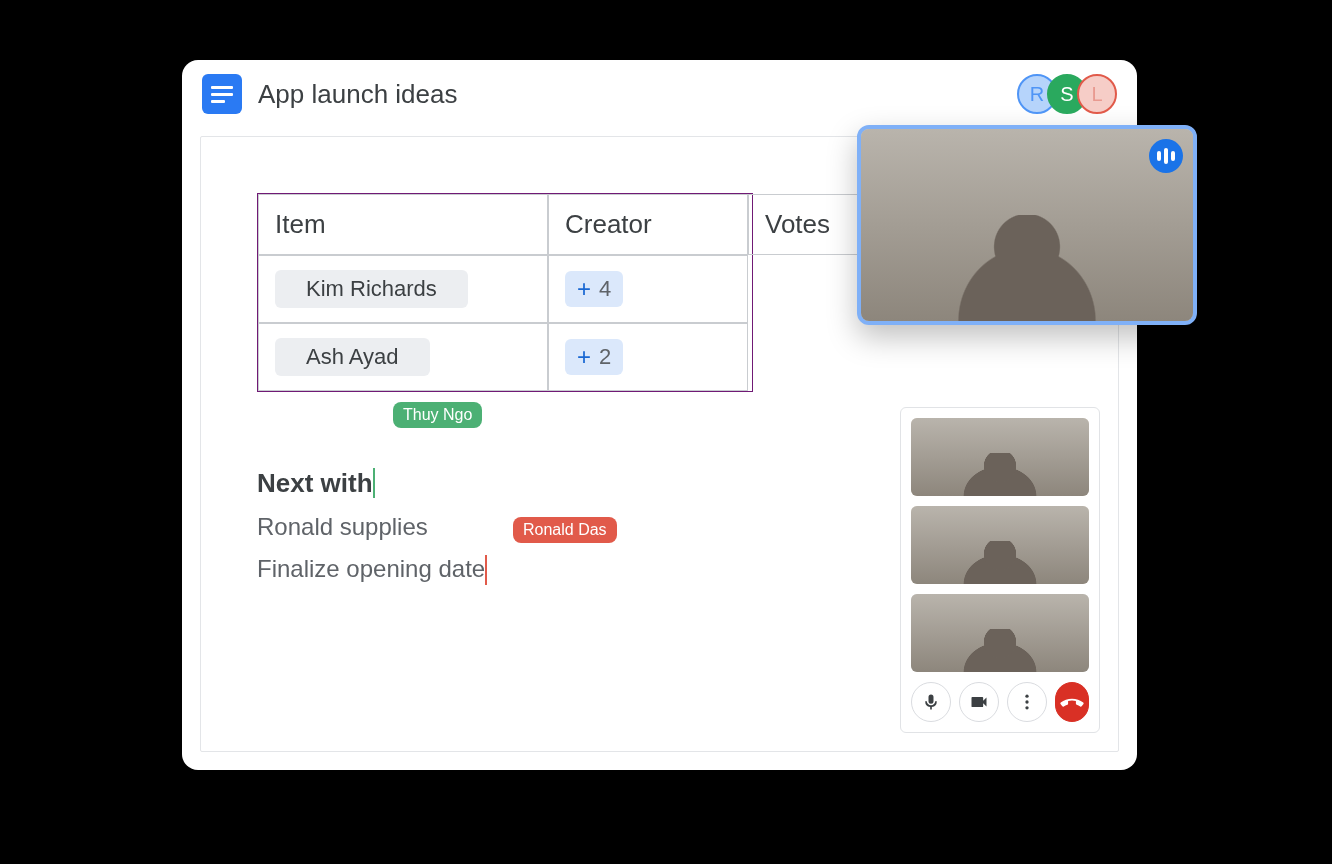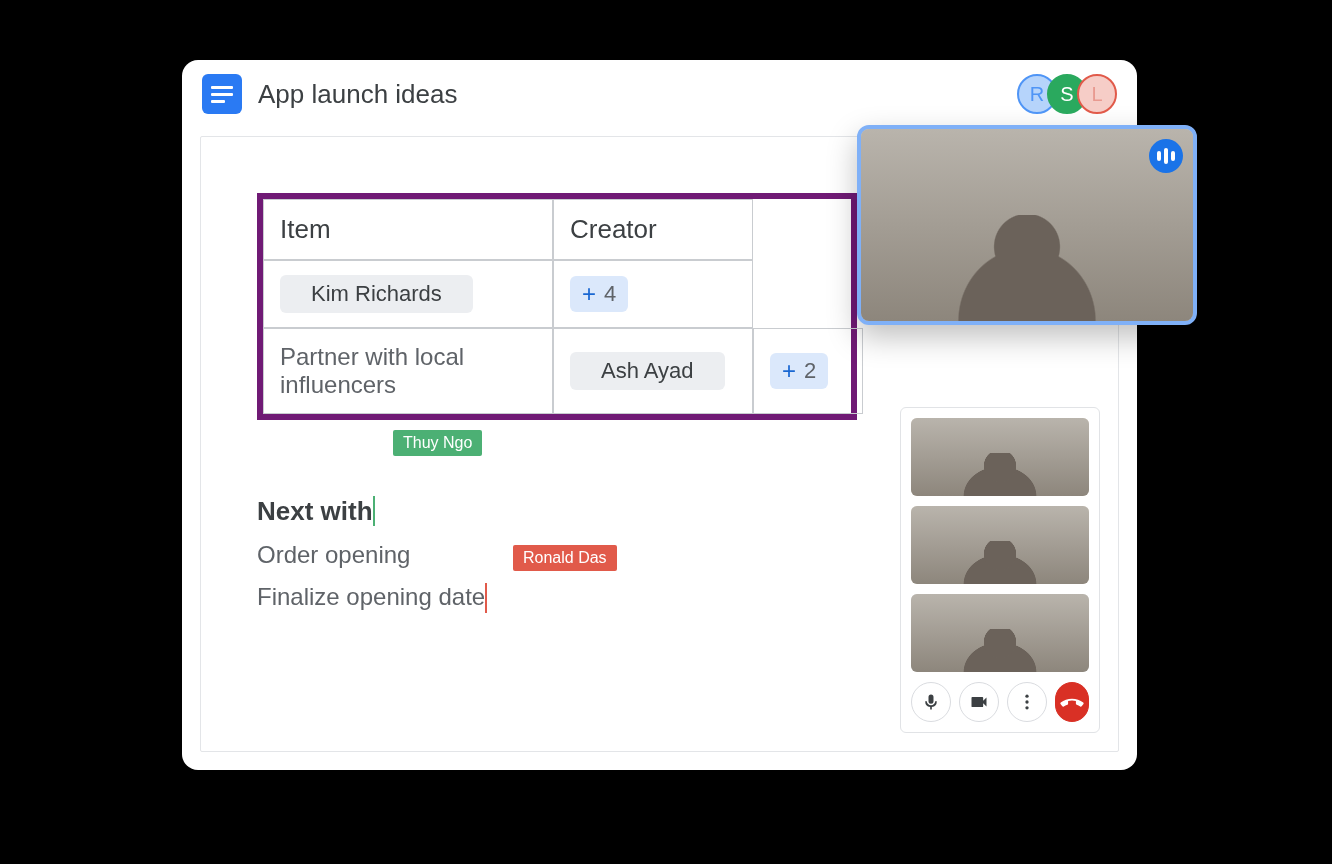--- a/index.html
+++ b/index.html
@@ -51,23 +51,23 @@
   .doc-body {
     position: absolute;
     left: 18px; right: 18px; top: 76px; bottom: 18px;
     border: 1px solid #e3e5e8;
     border-radius: 2px;
     background: #fff;
     padding: 56px 50px 30px 56px;
   }
   
   .idea-table {
-    border: 6px solid #701a75;
+    border: 1px solid #701a75;
     border-collapse: collapse;
-    width: 600px;
+    width: 496px;
     font-size: 0;
   }
   .idea-table .thead, .idea-table .trow {
     display: grid;
     grid-template-columns: 290px 200px 110px;
   }
   .idea-table .cell {
     border: 1px solid #c9ccd0;
     padding: 14px 16px;
     font-size: 24px;
@@ -92,21 +92,21 @@
   
   .section-heading {
     margin-top: 36px;
     font-size: 26px; font-weight: 700; color: #3c4043;
     position: relative; display: inline-block;
   }
   .cursor-green {
     position: absolute; right: -2px; top: 0; width: 2px; height: 30px; background:#4cb074;
   }
   .cursor-tag {
-    position: absolute; font-size: 16px; color:#fff; padding:4px 10px; border-radius:2px; white-space:nowrap;
+    position: absolute; font-size: 16px; color:#fff; padding:4px 10px; border-radius:8px; white-space:nowrap;
   }
   .tag-green { background:#4cb074; left: 136px; top: -30px; }
   .step-line {
     margin-top: 14px; font-size: 24px; color:#5f6368; position: relative; display:inline-block;
   }
   .step-line.second { margin-top: 14px; }
   .cursor-red {
     position: absolute; right: -2px; top: 0; width: 2px; height: 30px; background:#e15a4a;
   }
   .tag-red { background:#e15a4a; left: 256px; top: -24px; }
@@ -198,34 +198,34 @@
       </div>
     </div>
 
     <div class="doc-body">
 
       
       <div class="idea-table">
         <div class="thead">
           <div class="cell">Item</div>
           <div class="cell">Creator</div>
+          <div class="cell">Votes</div>
         </div>
         <div class="trow">
           <div class="cell">
             <span class="chip-name">Kim Richards</span>
           </div>
           <div class="cell">
             <span class="vote-chip">
               <span class="plus">+</span>
               <span class="num">4</span>
             </span>
           </div>
         </div>
         <div class="trow">
-          <div class="cell">Partner with local influencers</div>
           <div class="cell">
             <span class="chip-name">Ash Ayad</span>
           </div>
           <div class="cell">
             <span class="vote-chip">
               <span class="plus">+</span>
               <span class="num">2</span>
             </span>
           </div>
         </div>
@@ -233,21 +233,21 @@
 
       
       <div style="position:relative; margin-top:40px;">
         <span class="cursor-tag tag-green">Thuy Ngo</span>
         <h3 class="section-heading">
           <span>Next with</span>
           <span class="cursor-green"></span>
         </h3>
       </div>
 
-      <div class="step-line">Order opening</div>
+      <div class="step-line">Ronald supplies</div>
       <br>
       <div style="position:relative; display:inline-block;text-decoration:underline;">
         <span class="cursor-tag tag-red">Ronald Das</span>
         <span class="step-line second">
           <span>Finalize opening date</span>
           <span class="cursor-red"></span>
         </span>
       </div>
 
       

